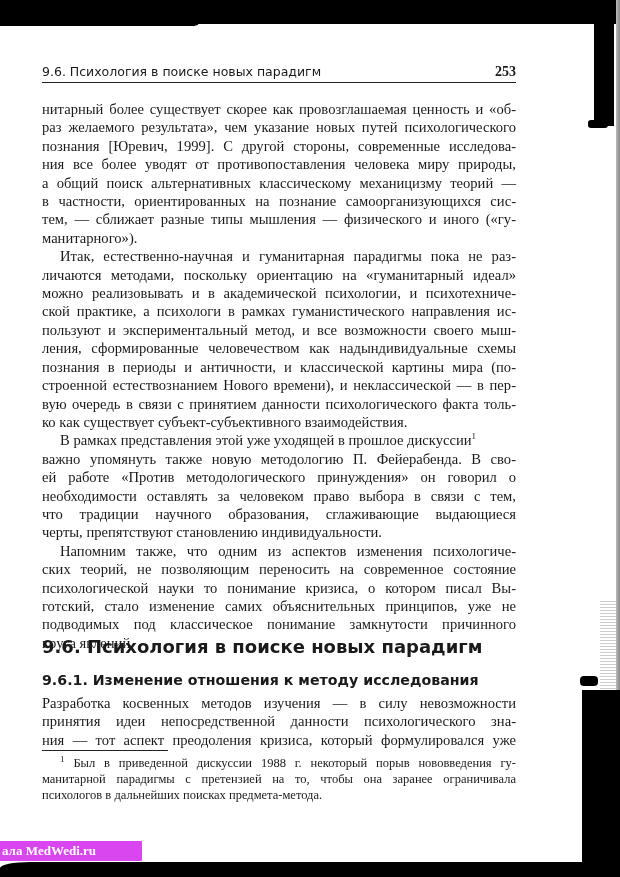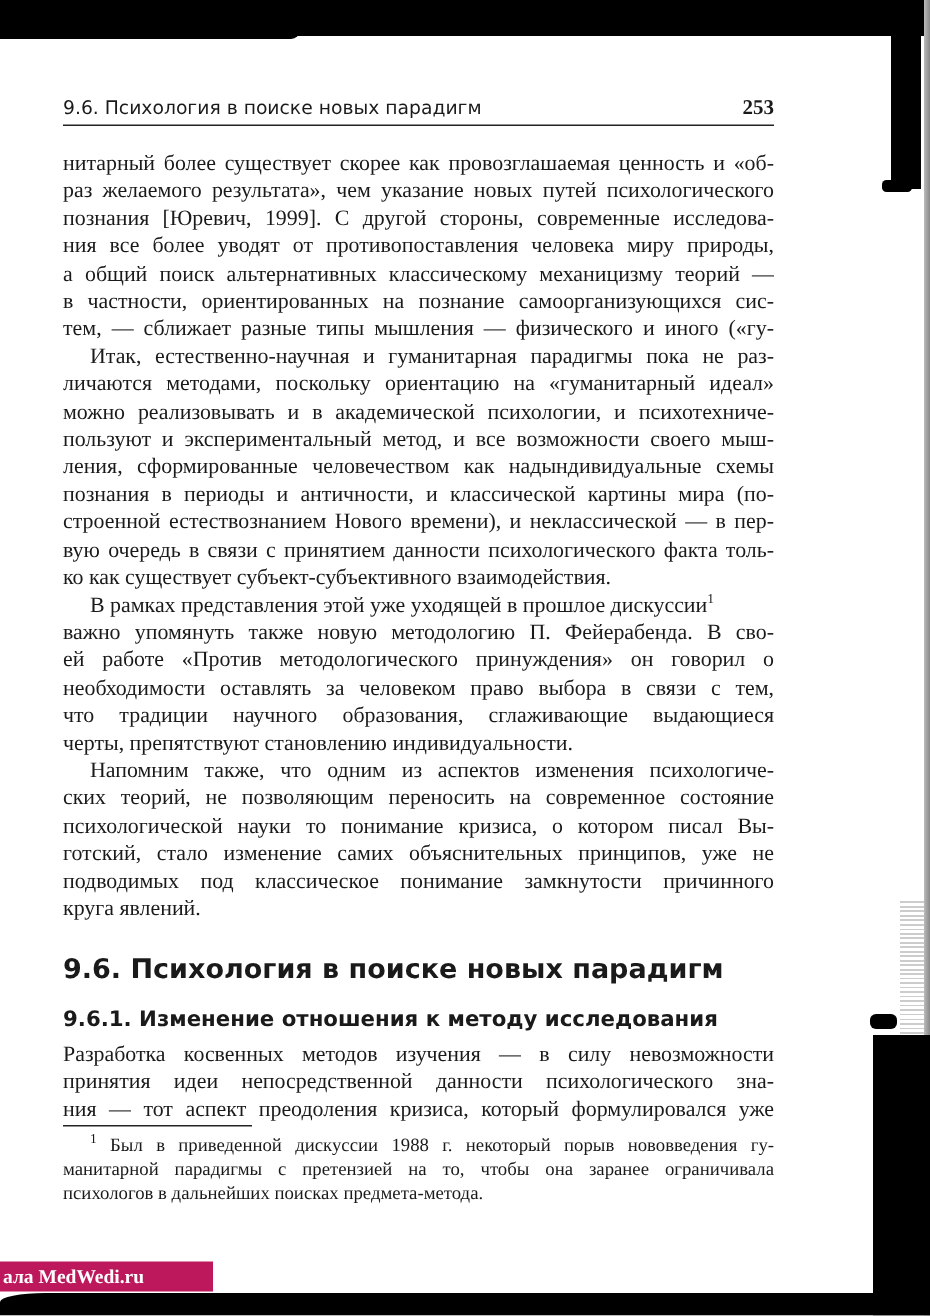--- a/index.html
+++ b/index.html
@@ -73,21 +73,21 @@
   }
   .footnote-rule {
     position: absolute; left: 42px; top: 750px; width: 126px; height: 1px; background: #222;
   }
   .footnote {
     position: absolute; left: 42px; top: 755px; width: 474px;
     font-size: 12.5px; line-height: 16px;
   }
   .watermark {
     position: absolute; left: 0; top: 841px; width: 142px; height: 20px;
-    background: #be185d; color: #ffffff;
+    background: #d946ef; color: #ffffff;
     font-family: "Liberation Serif", serif; font-weight: bold; font-size: 13px;
     line-height: 20px; padding-left: 2px; box-sizing: border-box;
   }
 </style>
 </head>
 <body>
 
 <div class="scan-top"></div>
 <div class="scan-top-left-edge"></div>
 <div class="scan-right-top"></div>
@@ -105,25 +105,27 @@
 
 <div class="body-text">
   <div>
     <span class="line">нитарный более существует скорее как провозглашаемая ценность и «об-</span>
     <span class="line">раз желаемого результата», чем указание новых путей психологического</span>
     <span class="line">познания [Юревич, 1999]. С другой стороны, современные исследова-</span>
     <span class="line">ния все более уводят от противопоставления человека миру природы,</span>
     <span class="line">а общий поиск альтернативных классическому механицизму теорий —</span>
     <span class="line">в частности, ориентированных на познание самоорганизующихся сис-</span>
     <span class="line">тем, — сближает разные типы мышления — физического и иного («гу-</span>
+    <span class="line last">манитарного»).</span>
   </div>
   <div>
     <span class="line indent">Итак, естественно-научная и гуманитарная парадигмы пока не раз-</span>
     <span class="line">личаются методами, поскольку ориентацию на «гуманитарный идеал»</span>
     <span class="line">можно реализовывать и в академической психологии, и психотехниче-</span>
+    <span class="line">ской практике, а психологи в рамках гуманистического направления ис-</span>
     <span class="line">пользуют и экспериментальный метод, и все возможности своего мыш-</span>
     <span class="line">ления, сформированные человечеством как надындивидуальные схемы</span>
     <span class="line">познания в периоды и античности, и классической картины мира (по-</span>
     <span class="line">строенной естествознанием Нового времени), и неклассической — в пер-</span>
     <span class="line">вую очередь в связи с принятием данности психологического факта толь-</span>
     <span class="line last">ко как существует субъект-субъективного  взаимодействия.</span>
   </div>
   <div>
     <span class="line indent last"><span>В рамках представления этой уже уходящей в прошлое дискуссии</span><sup>1</sup></span>
     <span class="line">важно упомянуть также новую методологию П. Фейерабенда. В сво-</span>

